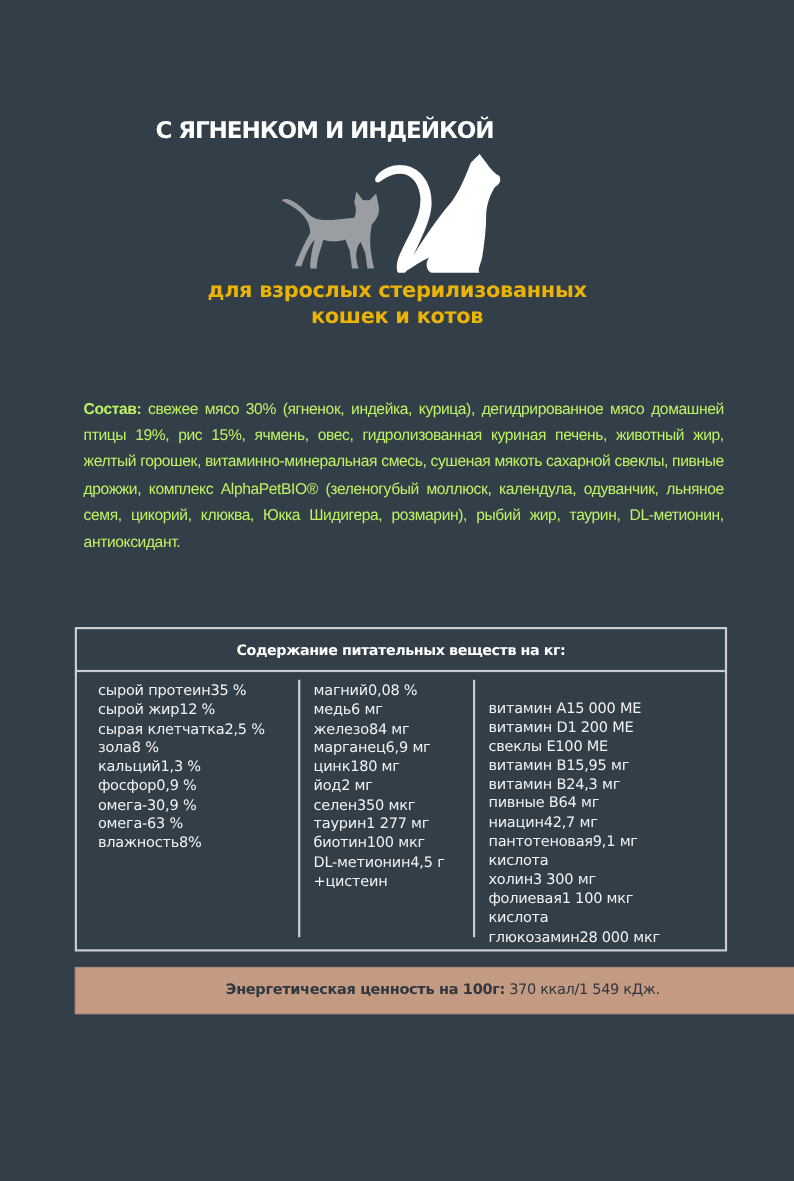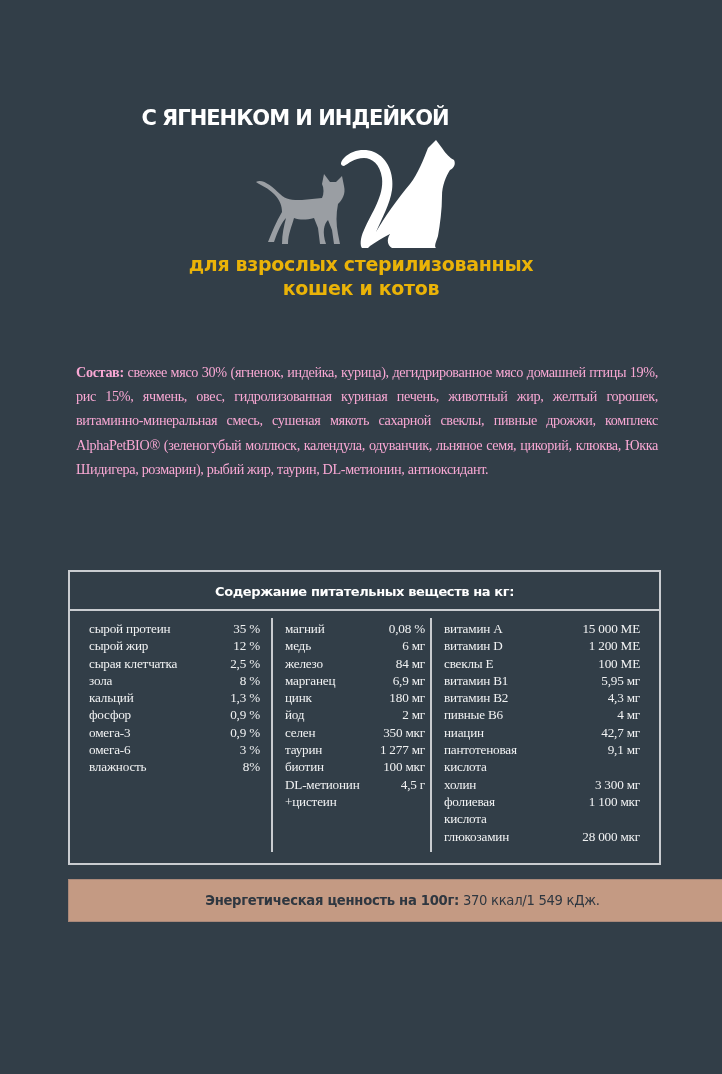--- a/index.html
+++ b/index.html
@@ -13,39 +13,39 @@
     letter-spacing:-1px; color:#ffffff;
   }
   .cats { position:absolute; left:252px; top:138px; width:220px; height:116px; }
   .subtitle {
     position:absolute; top:252px; left:0; width:722px; text-align:center;
     font-family:"DejaVu Sans", sans-serif; font-weight:bold; font-size:19px;
     line-height:24px; color:#eab308; letter-spacing:-0.3px;
   }
   .composition {
     position:absolute; top:360px; left:76px; width:582px;
-    font-family:Liberation Serif, serif; font-size:14.2px; line-height:24.2px;
-    color:#f9a8d4; text-align:justify; letter-spacing:-0.35px;
+    font-family:Liberation Sans, sans-serif; font-size:14.2px; line-height:24.2px;
+    color:#bef264; text-align:justify; letter-spacing:-0.35px;
   }
   .composition b { font-weight:bold; }
   .nutr-box {
     position:absolute; left:68px; top:570px; width:593px; height:295px;
     border:2px solid #c9ccd0; box-sizing:border-box;
   }
   .nutr-header {
     height:39px; border-bottom:2px solid #c9ccd0; box-sizing:border-box;
     text-align:center; line-height:39px; font-weight:bold; font-size:13px;
     letter-spacing:-0.4px; color:#ffffff;
   }
   .col { position:absolute; top:48px; font-size:13.2px; line-height:17.3px; letter-spacing:-0.2px; color:#f1f2f3; }
-  .col .row { display:flex; justify-content:space-between; white-space:nowrap;font-family:Liberation Serif, serif; }
+  .col .row { display:flex; white-space:nowrap; }
   .col .row .v { text-align:right; }
   .col1 { left:19px; width:171px; }
   .col2 { left:215px; width:140px; }
-  .col3 { left:374px; width:196px; }
+  .col3 { left:374px; width:196px;margin-top:16px; }
   .divider { position:absolute; top:46px; width:2px; height:234px; background:#c9ccd0; }
   .div1 { left:201px; }
   .div2 { left:360px; }
   .energy {
     position:absolute; left:68px; top:879px; width:669px; height:43px;
     background:#c49a83; border:1px solid #a9887a; box-sizing:border-box;
     text-align:center; line-height:41px; font-size:13.2px; color:#2f3740; letter-spacing:-0.3px;
   }
   .energy b { font-weight:bold; }
 </style>

